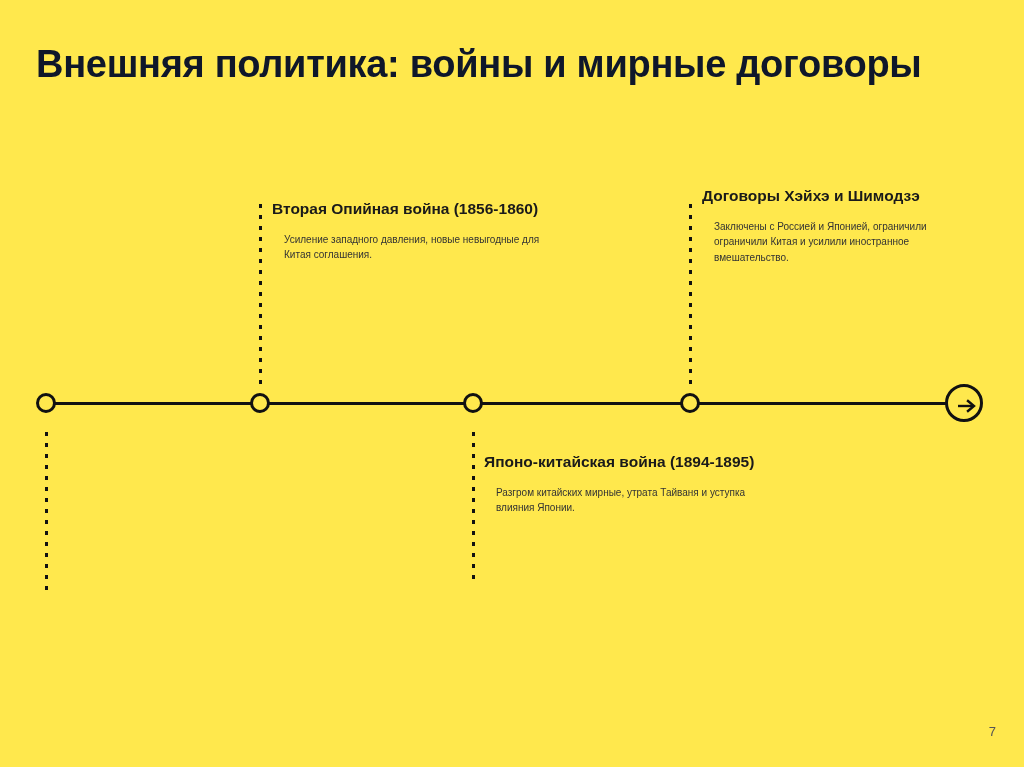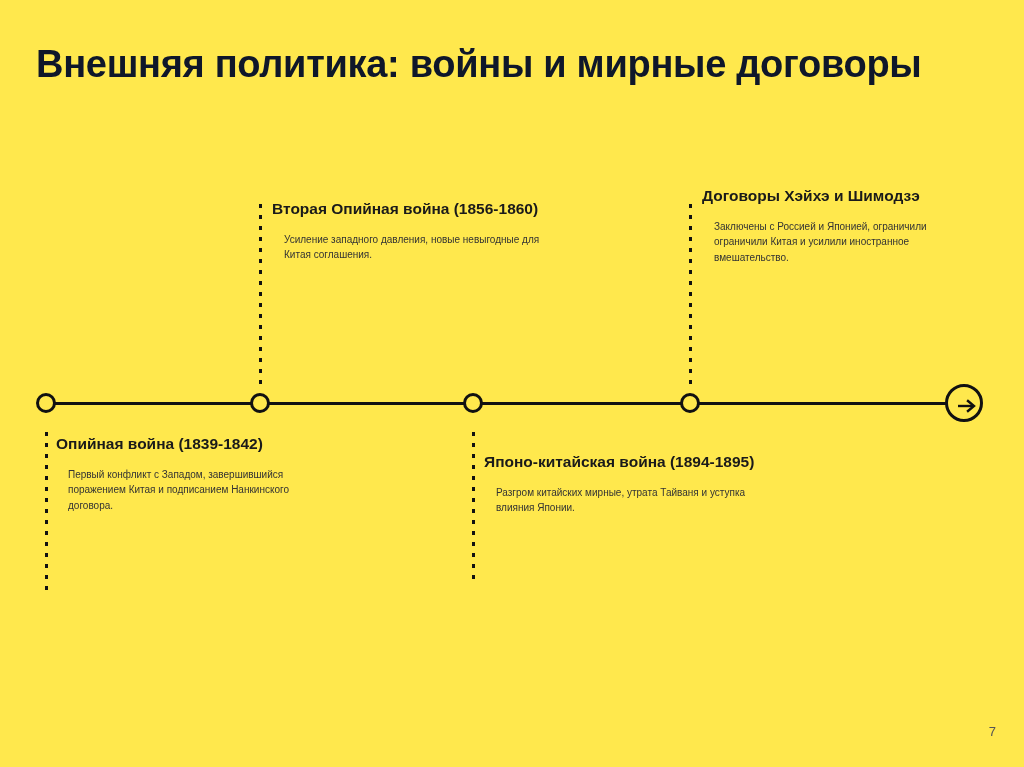--- a/index.html
+++ b/index.html
@@ -132,24 +132,20 @@
   <div class="entry" style="left: 272px; top: 199px; width: 285px;">
     <p class="entry-title">Вторая Опийная война (1856-1860)</p>
     <p class="entry-desc">Усиление западного давления, новые невыгодные для Китая соглашения.</p>
   </div>
 
   <div class="entry" style="left: 702px; top: 186px; width: 275px;">
     <p class="entry-title">Договоры Хэйхэ и Шимодзэ</p>
     <p class="entry-desc">Заключены с Россией и Японией, ограничили ограничили Китая и усилили иностранное вмешательство.</p>
   </div>
 
-  <div class="entry" style="left: 56px; top: 434px; width: 272px;">
-    <p class="entry-title">Опийная война (1839-1842)</p>
-    <p class="entry-desc">Первый конфликт с Западом, завершившийся поражением Китая и подписанием Нанкинского договора.</p>
-  </div>
 
   <div class="entry" style="left: 484px; top: 452px; width: 280px;">
     <p class="entry-title">Японо-китайская война (1894-1895)</p>
     <p class="entry-desc">Разгром китайских мирные, утрата Тайваня и уступка влияния Японии.</p>
   </div>
 
   <div class="page-number">7</div>
 
 </div>
 

